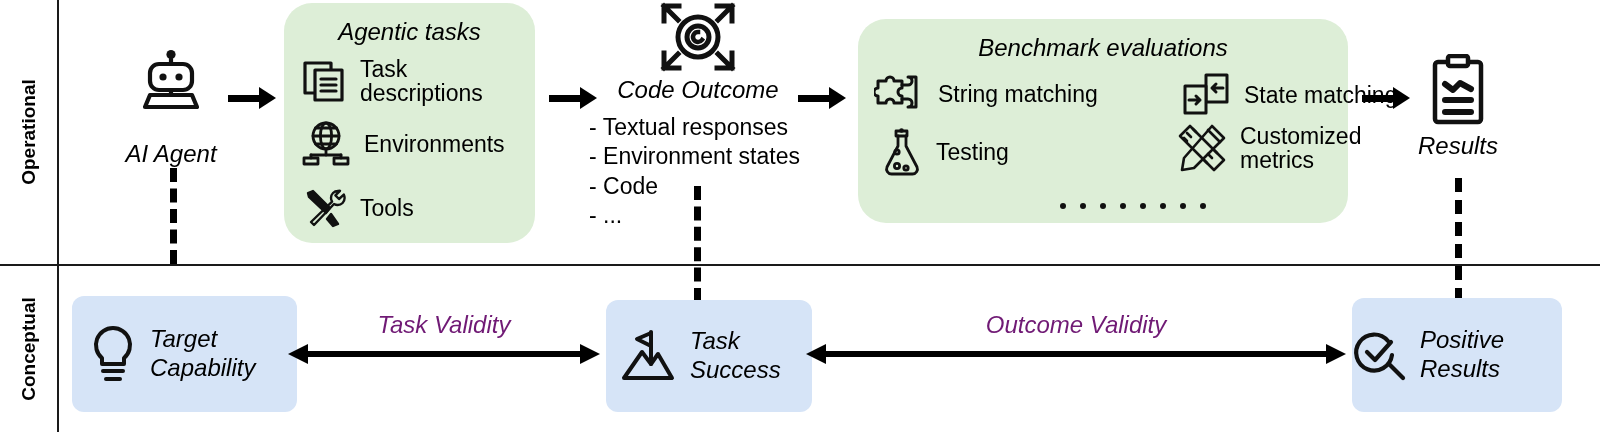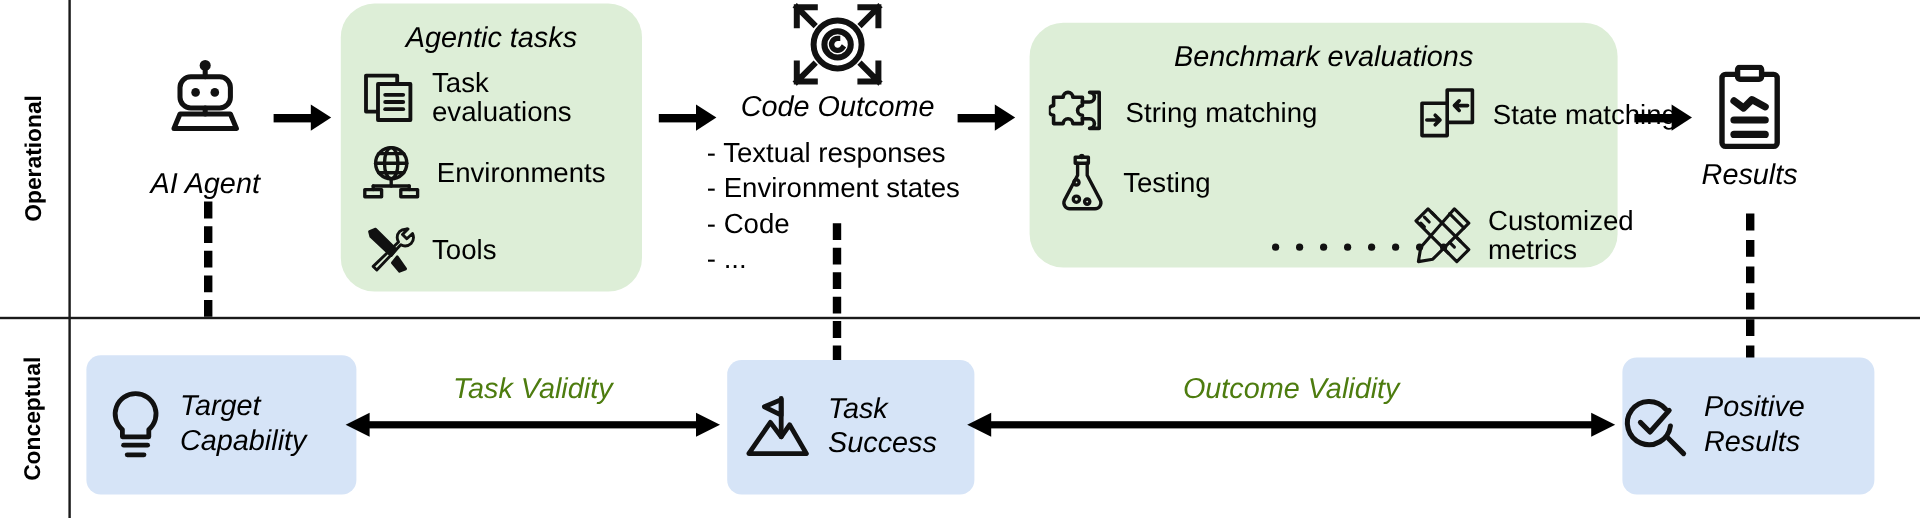--- a/index.html
+++ b/index.html
@@ -34,21 +34,21 @@
   .arrow-r .shaft{position:absolute;left:0;top:4px;height:7px;background:#000;}
   .arrow-r .head{position:absolute;top:-4px;width:0;height:0;border-top:11px solid transparent;
                  border-bottom:11px solid transparent;border-left:17px solid #000;}
 
   .dbl-arrow{position:absolute;height:20px;}
   .dbl-arrow .shaft{position:absolute;top:7px;height:6px;background:#000;}
   .dbl-arrow .hl{position:absolute;top:0;left:0;width:0;height:0;border-top:10px solid transparent;
                  border-bottom:10px solid transparent;border-right:20px solid #000;}
   .dbl-arrow .hr{position:absolute;top:0;right:0;width:0;height:0;border-top:10px solid transparent;
                  border-bottom:10px solid transparent;border-left:20px solid #000;}
-  .dbl-label{position:absolute;font-style:italic;font-size:24px;color:#4d7c0f;white-space:nowrap;text-align:center;}
+  .dbl-label{position:absolute;font-style:italic;font-size:24px;color:#701a75;white-space:nowrap;text-align:center;}
 
   
   .dashed-v{position:absolute;width:0;border-left:7px dashed #000;}
 
   
   .bullets{position:absolute;font-size:23px;line-height:1.28;color:#000;white-space:nowrap;}
 
   
   .dots{position:absolute;display:flex;gap:14px;}
   .dots i{display:block;width:6px;height:6px;border-radius:50%;background:#111;}
@@ -101,21 +101,21 @@
           <rect x="3" y="4" width="26" height="30"></rect>
           <rect x="13" y="11" width="27" height="30" fill="#ddeed7"></rect>
           <line x1="19" y1="20" x2="34" y2="20" stroke-linecap="round"></line>
           <line x1="19" y1="26" x2="34" y2="26" stroke-linecap="round"></line>
           <line x1="19" y1="32" x2="34" y2="32" stroke-linecap="round"></line>
         </g>
       </svg>
     </span>
     <span class="lbl">
       <span>Task</span><br>
-      <span>evaluations</span>
+      <span>descriptions</span>
     </span>
   </div>
 
   <div class="irow" style="left:302px;top:186px;">
     <span>
       <svg class="ic" viewBox="0 0 44 44" width="44" height="44">
         <g fill="#111" stroke="#111" stroke-width="2.4" stroke-linejoin="round">
           <path d="M6 7 L11 5 L28 22 L24 27 L7 11 Z"></path>
           <path d="M36 38 L31 40 L25 33 L29 28 Z"></path>
           <path d="M36 5 c-4 0 -7 3 -7 7 0 1.5 .5 2.6 1.1 3.6 L9 36 l3 3 L32 18 c1 .6 2.2 1 3.6 1 4 0 7-3 7-7 0-1.3-.3-2.4-.8-3.4 L37 13 l-3.6-3.6 4.6-4.6 C37 4.3 36.5 5 36 5 Z" fill="none"></path>
@@ -216,21 +216,21 @@
           <circle cx="19.5" cy="2.5" r="2.3" fill="#111" stroke="none"></circle>
           <circle cx="15" cy="24" r="2.2"></circle>
           <circle cx="15" cy="38" r="2.6"></circle>
           <circle cx="24" cy="40" r="2.2"></circle>
         </g>
       </svg>
     </span>
     <span class="lbl">Testing</span>
   </div>
 
-  <div class="irow" style="left:1178px;top:124px;margin-top:48px;">
+  <div class="irow" style="left:1178px;top:124px;">
     <span>
       <svg class="ic" viewBox="0 0 48 48" width="48" height="48">
         <g fill="none" stroke="#111" stroke-width="2.6" stroke-linejoin="round" stroke-linecap="round">
           <path d="M34 2 L46 14 L16 44 L4 46 L6 34 Z"></path>
           <path d="M30 6 L42 18"></path>
           <path d="M12 2 L2 12 L36 46 L46 36 Z" fill="none"></path>
           <path d="M9 9 l4 4 M15 5 l3 3 M6 14 l3 3"></path>
           <path d="M30 30 l4 4 M35 25 l4 4 M25 35 l4 4"></path>
         </g>
       </svg>

